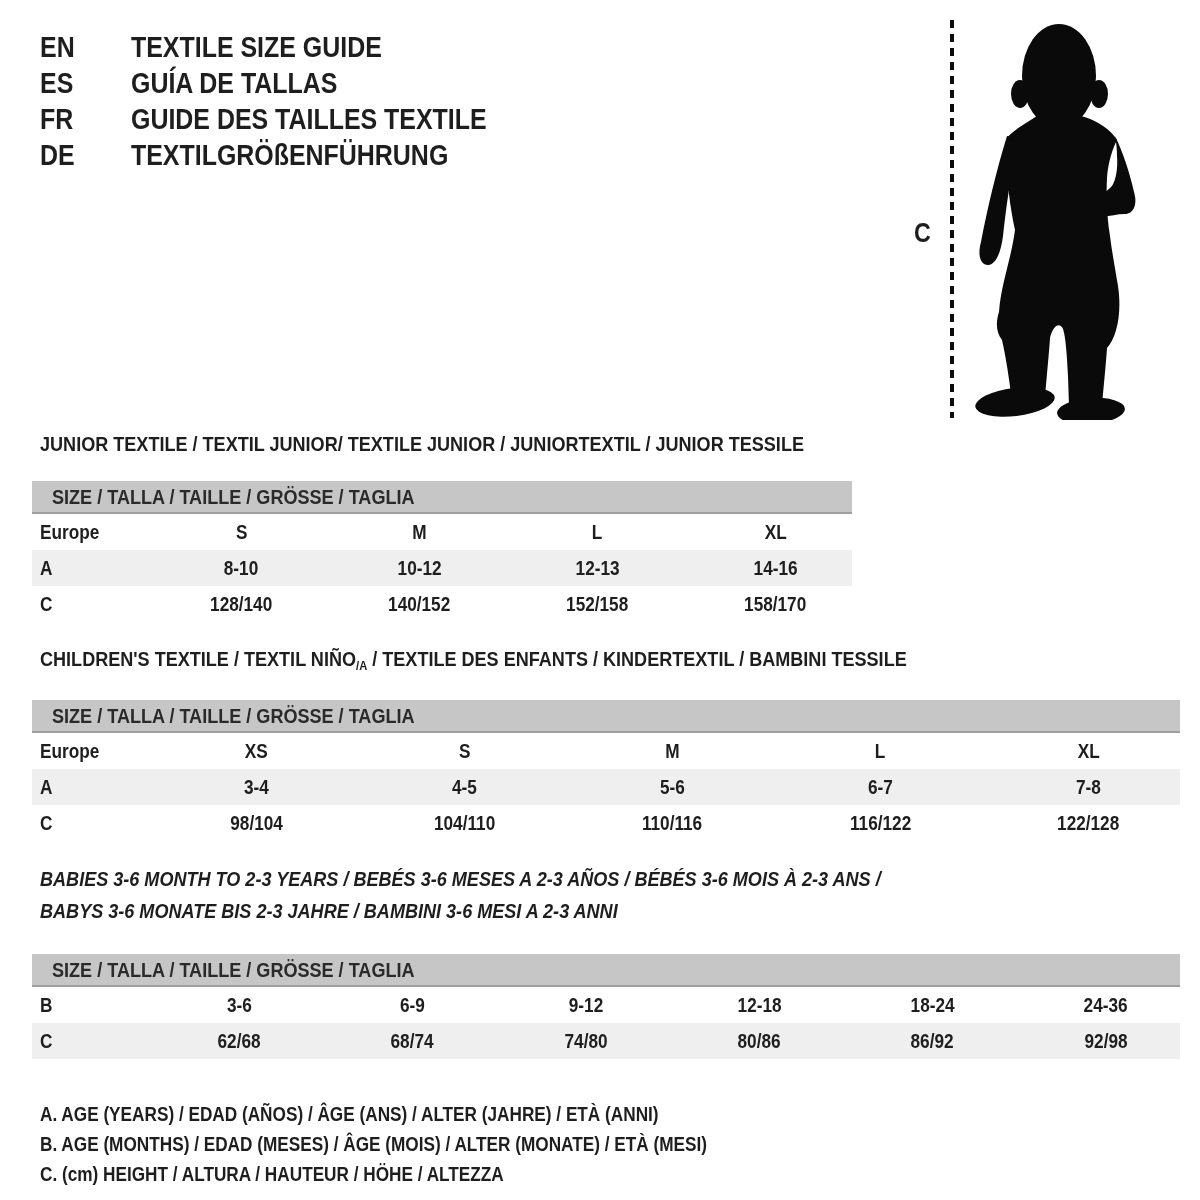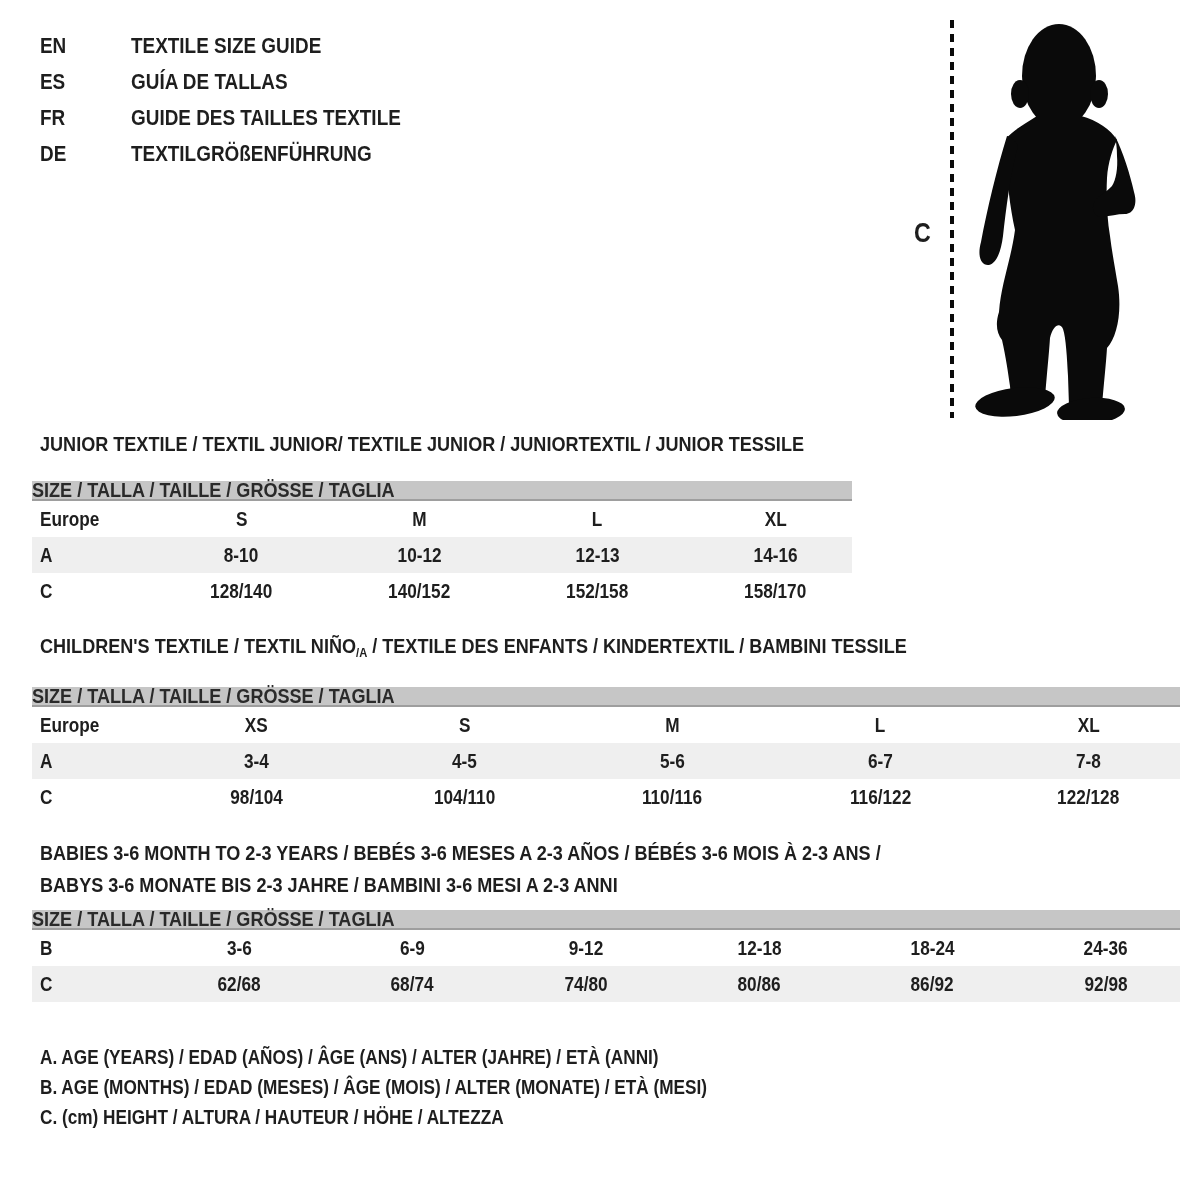--- a/index.html
+++ b/index.html
@@ -14,45 +14,45 @@
   html,body{background:#fff;}
   body{font-family:"Liberation Sans","DejaVu Sans",sans-serif;color:var(--text);}
   .page{position:relative;width:1200px;height:1200px;background:var(--bg);overflow:hidden;}
 
   
   .cx{display:inline-block;transform:scaleX(0.86);white-space:nowrap;}
   .cx.left{transform-origin:0 50%;}
 
   
   .lang-list{position:absolute;left:40px;top:28px;}
-  .lang-row{display:flex;height:36px;align-items:center;font-weight:700;font-size:22px;}
+  .lang-row{display:flex;height:36px;align-items:flex-end;font-weight:700;font-size:29px;}
   .lang-code{width:91px;flex:0 0 91px;}
   
   .figure{position:absolute;left:906px;top:20px;width:260px;height:402px;}
   .measure-label{position:absolute;left:8px;top:198px;font-size:27px;font-weight:700;}
   .dashed-line{position:absolute;left:44px;top:0;width:4px;height:398px;
     background:repeating-linear-gradient(to bottom,var(--sil) 0 8px,transparent 8px 14px);}
   .baby{position:absolute;left:64px;top:0;}
 
   
   .content{position:absolute;left:32px;top:433px;width:1148px;}
   .table-title{font-size:21px;line-height:22px;font-weight:700;margin-left:8px;}
   .title-line{display:block;}
   .title-line .sub{font-size:13px;vertical-align:-4px;}
   .table{margin-bottom:26px;}
   .table .table-title{margin-bottom:26px;}
   .table-children .table-title{margin-bottom:23px;}
-  .table-babies .table-title{margin-bottom:14px;}
+  .table-babies .table-title{margin-bottom:32px;font-style:italic;}
   .table-babies .table-title .title-line{margin-bottom:10px;}
   .table-babies .table-title .title-line:last-child{margin-bottom:0;}
   .table-junior .size-bar,.table-junior .trow{width:820px;}
   .table-children .size-bar,.table-children .trow,
   .table-babies .size-bar,.table-babies .trow{width:1148px;}
-  .size-bar{height:20px;background:var(--bar-bg);border-bottom:2px solid var(--bar-edge);
-    display:flex;align-items:center;padding-left:0;font-size:21px;font-weight:700;color:#2a2a2a;}
+  .size-bar{height:33px;background:var(--bar-bg);border-bottom:2px solid var(--bar-edge);
+    display:flex;align-items:center;padding-left:20px;font-size:21px;font-weight:700;color:#2a2a2a;}
   .trow{height:36px;display:flex;align-items:center;font-size:20px;font-weight:700;gap:25px;}
   .trow.shaded{background:var(--shade);}
   .tlabel{flex:0 0 108px;padding-left:8px;}
   .tcell{flex:1;text-align:center;}
   .table-children{margin-bottom:27px;}
   .table-babies{margin-bottom:0;}
 
   .legend{margin-top:40px;margin-left:8px;}
   .legend-line{display:block;font-size:20px;line-height:30px;font-weight:700;}
 </style>

